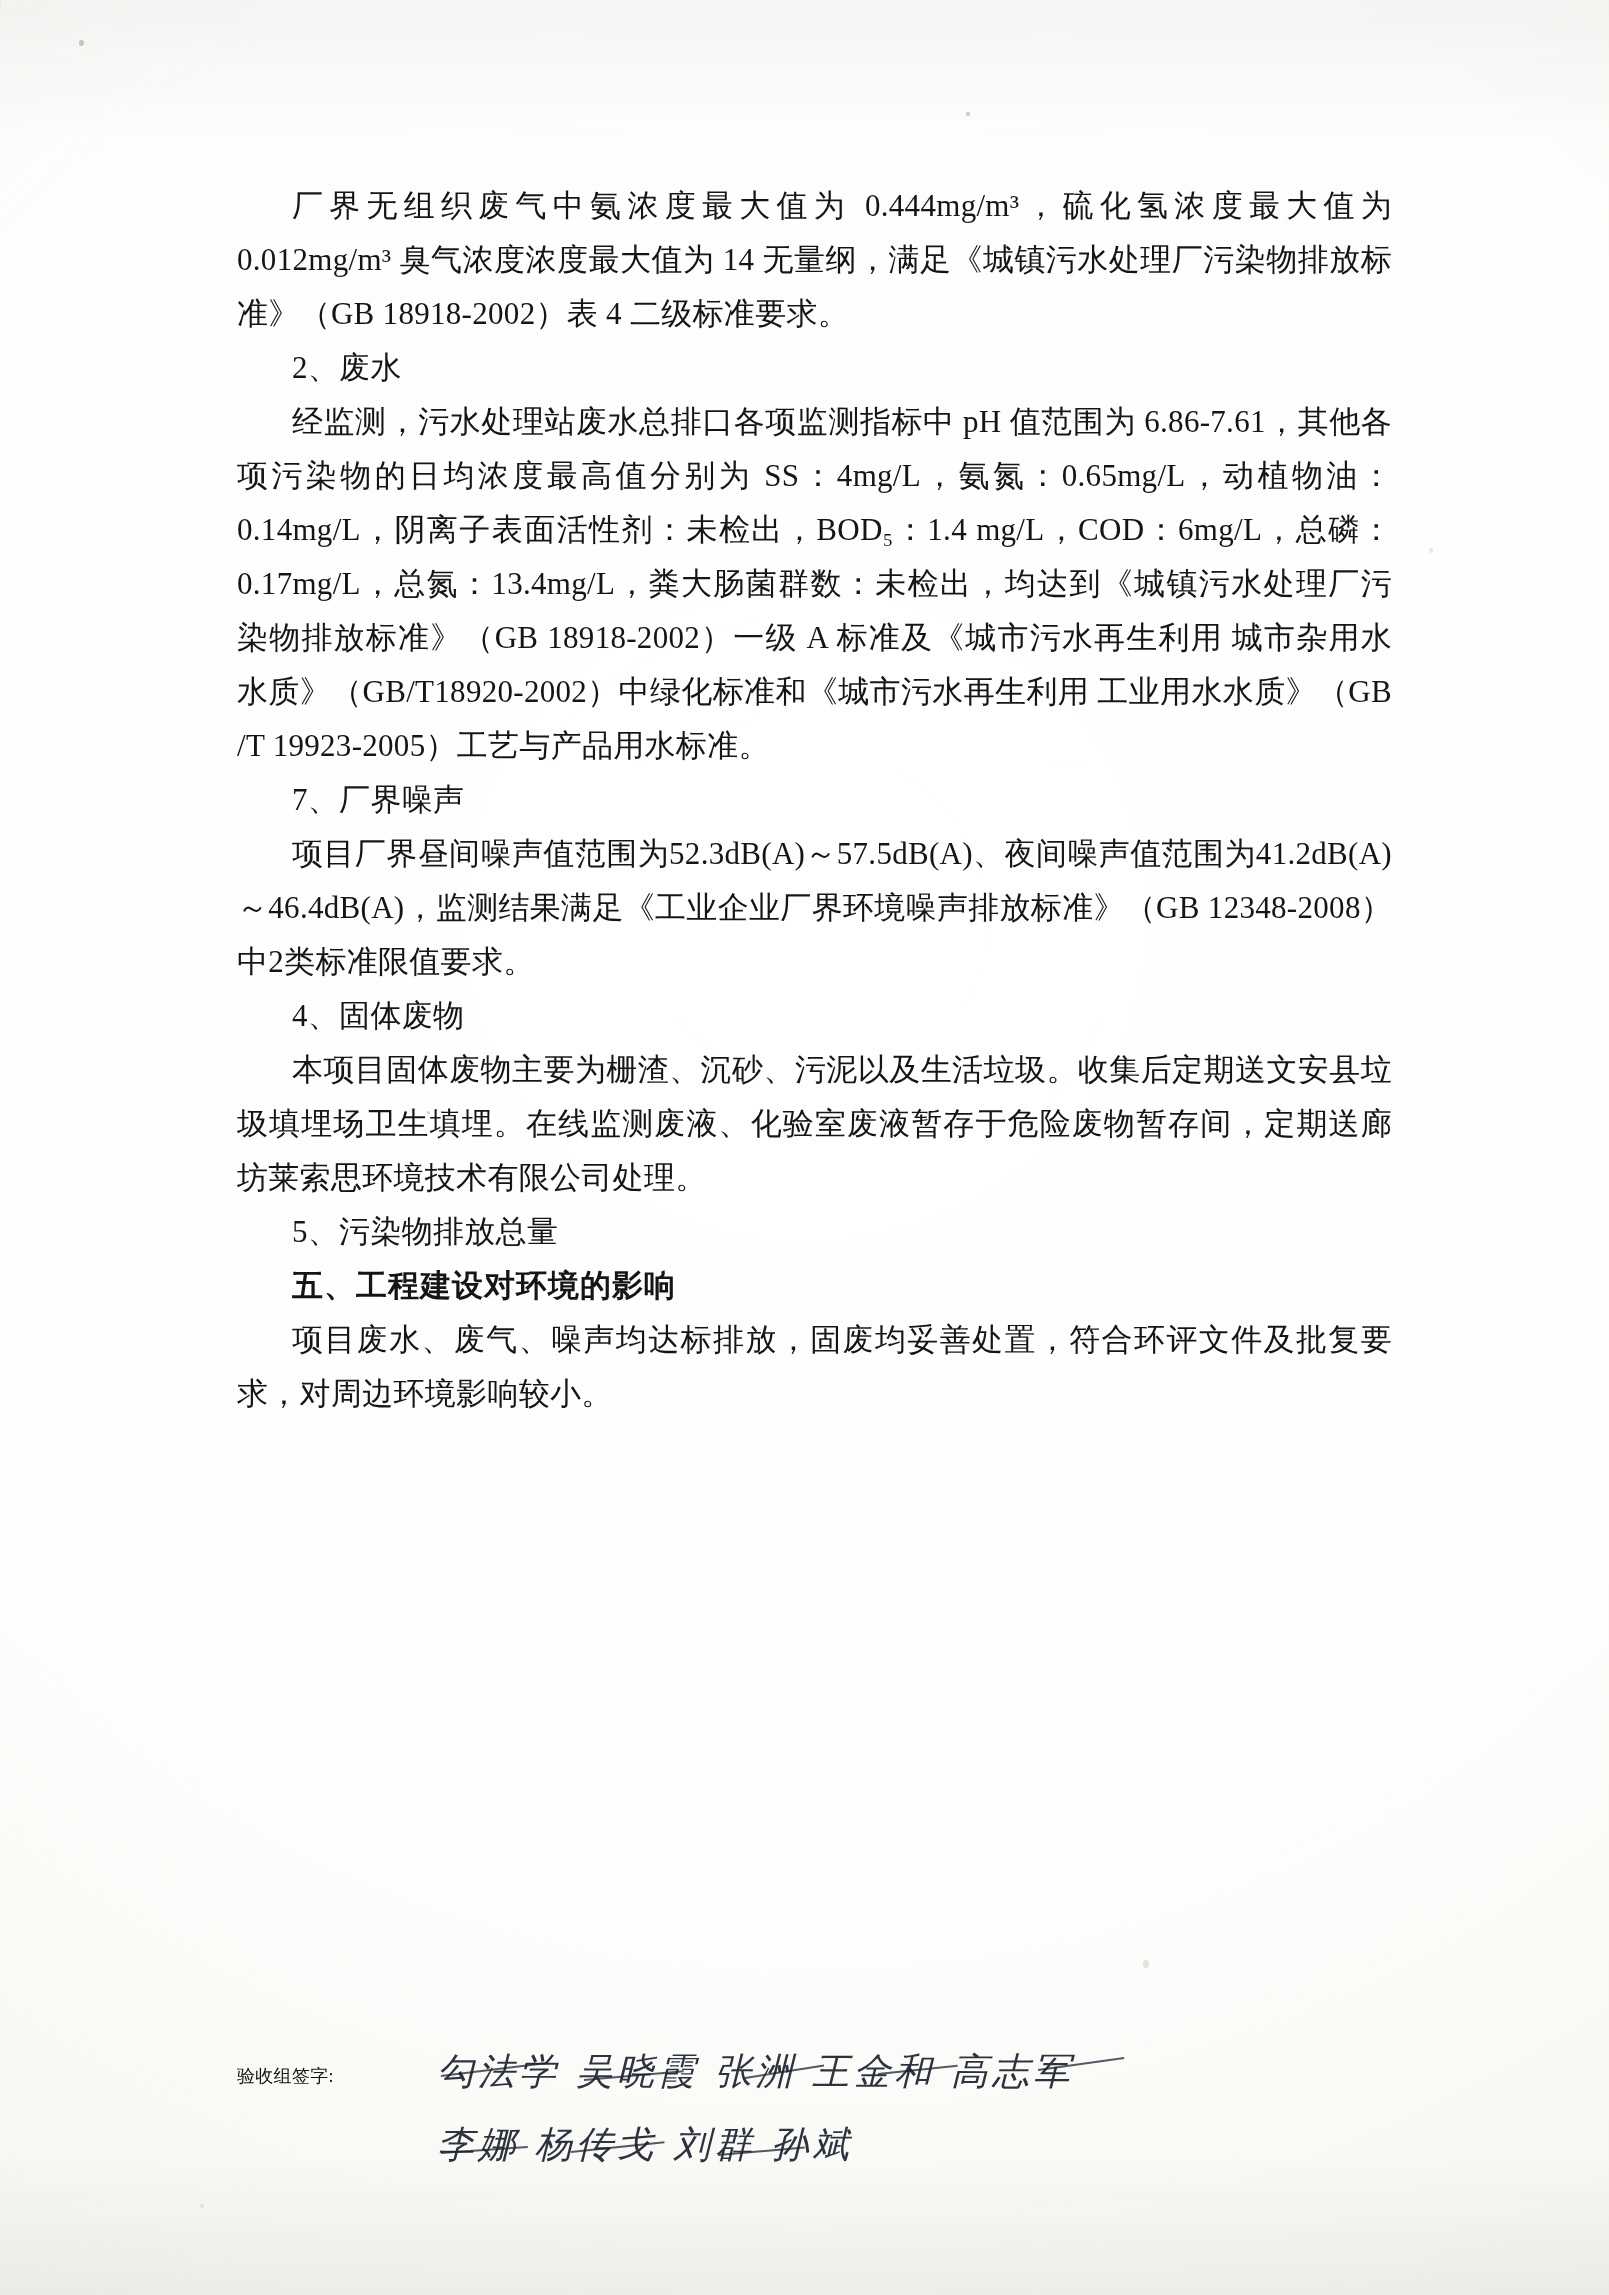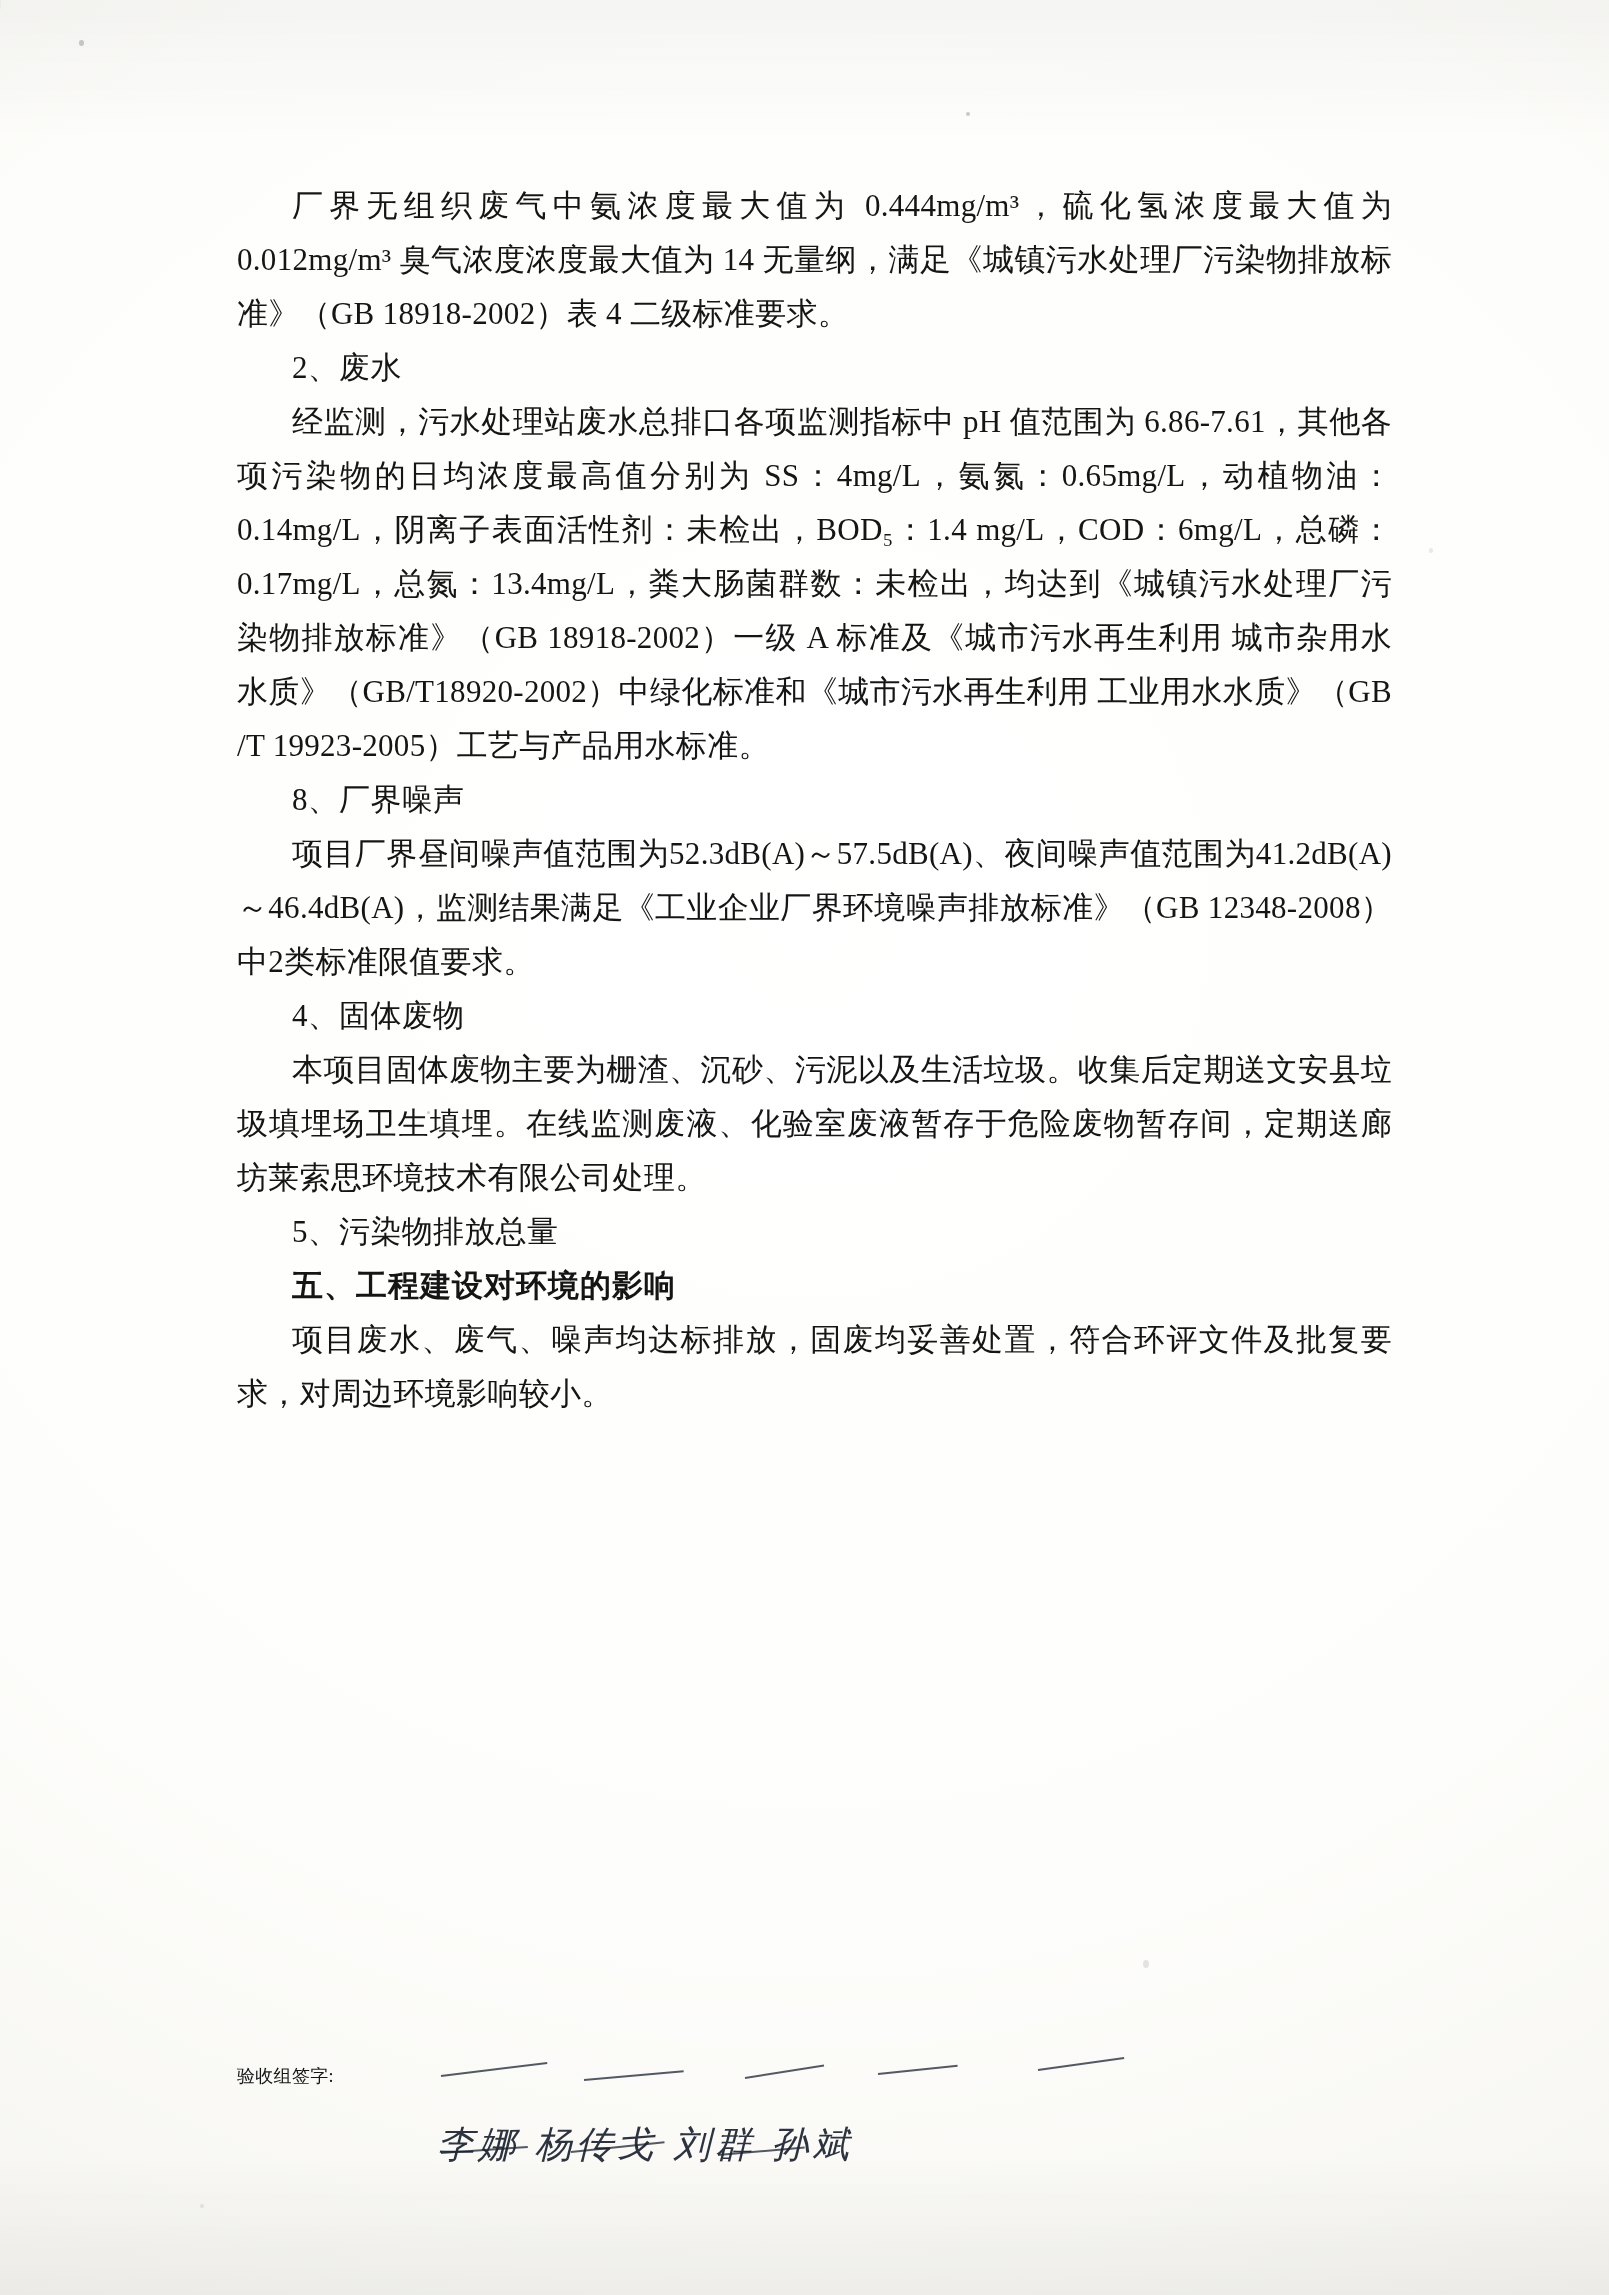--- a/index.html
+++ b/index.html
@@ -121,40 +121,41 @@
 
   <div id="doc-body">
 
     <p class="para indent2">厂界无组织废气中氨浓度最大值为 0.444mg/m³，硫化氢浓度最大值为 0.012mg/m³ 臭气浓度浓度最大值为 14 无量纲，满足《城镇污水处理厂污染物排放标准》（GB 18918-2002）表 4 二级标准要求。</p>
 
     <p class="para sub-label">2、废水</p>
 
 
     <p class="para indent2">经监测，污水处理站废水总排口各项监测指标中 pH 值范围为 6.86-7.61，其他各项污染物的日均浓度最高值分别为 SS：4mg/L，氨氮：0.65mg/L，动植物油：0.14mg/L，阴离子表面活性剂：未检出，BOD₅：1.4 mg/L，COD：6mg/L，总磷：0.17mg/L，总氮：13.4mg/L，粪大肠菌群数：未检出，均达到《城镇污水处理厂污染物排放标准》（GB 18918-2002）一级 A 标准及《城市污水再生利用 城市杂用水水质》（GB/T18920-2002）中绿化标准和《城市污水再生利用 工业用水水质》（GB /T 19923-2005）工艺与产品用水标准。</p>
 
-    <p class="para sub-label">8、厂界噪声</p>
+    <p class="para sub-label">7、厂界噪声</p>
 
     <p class="para indent2">项目厂界昼间噪声值范围为52.3dB(A)～57.5dB(A)、夜间噪声值范围为41.2dB(A)～46.4dB(A)，监测结果满足《工业企业厂界环境噪声排放标准》（GB 12348-2008）中2类标准限值要求。</p>
 
     <p class="para sub-label">4、固体废物</p>
 
     <p class="para indent2">本项目固体废物主要为栅渣、沉砂、污泥以及生活垃圾。收集后定期送文安县垃圾填埋场卫生填埋。在线监测废液、化验室废液暂存于危险废物暂存间，定期送廊坊莱索思环境技术有限公司处理。</p>
 
     <p class="para sub-label">5、污染物排放总量</p>
 
 
     <p class="para heading">五、工程建设对环境的影响</p>
 
     <p class="para indent2">项目废水、废气、噪声均达标排放，固废均妥善处置，符合环评文件及批复要求，对周边环境影响较小。</p>
 
   </div>
 
   <div id="signature-block">
     <span id="signature-label">验收组签字:</span>
 
+    <span class="sig-ink sig-row1" style="left:200px;">勾法学 吴晓霞 张洲 王金和 高志军</span>
 
     <span class="sig-ink sig-row2" style="left:200px;">李娜 杨传戈 刘群 孙斌</span>
 
     <span class="stroke" style="left:204px;top:35px;width:107px;transform:rotate(-7deg);"></span>
     <span class="stroke" style="left:347px;top:39px;width:100px;transform:rotate(-5deg);"></span>
     <span class="stroke" style="left:508px;top:37px;width:80px;transform:rotate(-9deg);"></span>
     <span class="stroke" style="left:641px;top:33px;width:80px;transform:rotate(-6deg);"></span>
     <span class="stroke" style="left:801px;top:29px;width:87px;transform:rotate(-8deg);"></span>
     <span class="stroke" style="left:204px;top:112px;width:87px;transform:rotate(-4deg);"></span>
     <span class="stroke" style="left:334px;top:111px;width:94px;transform:rotate(-6deg);"></span>

